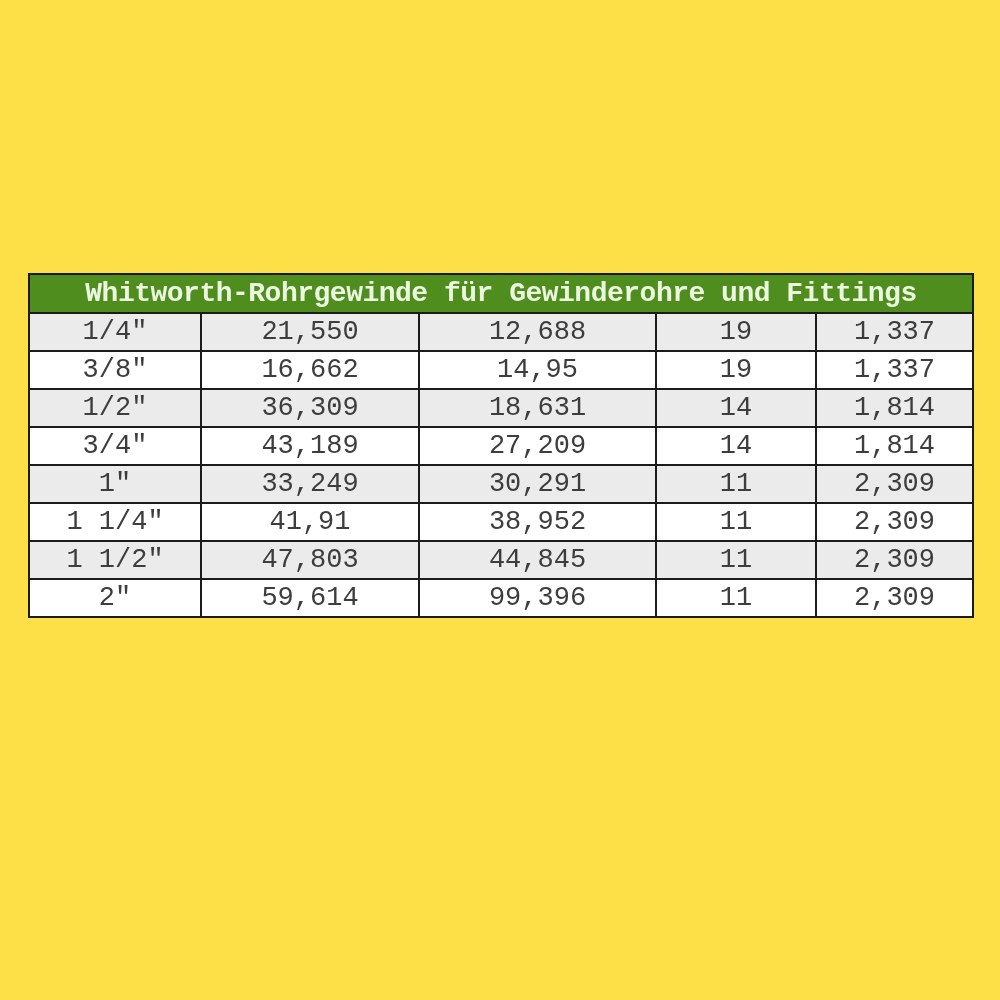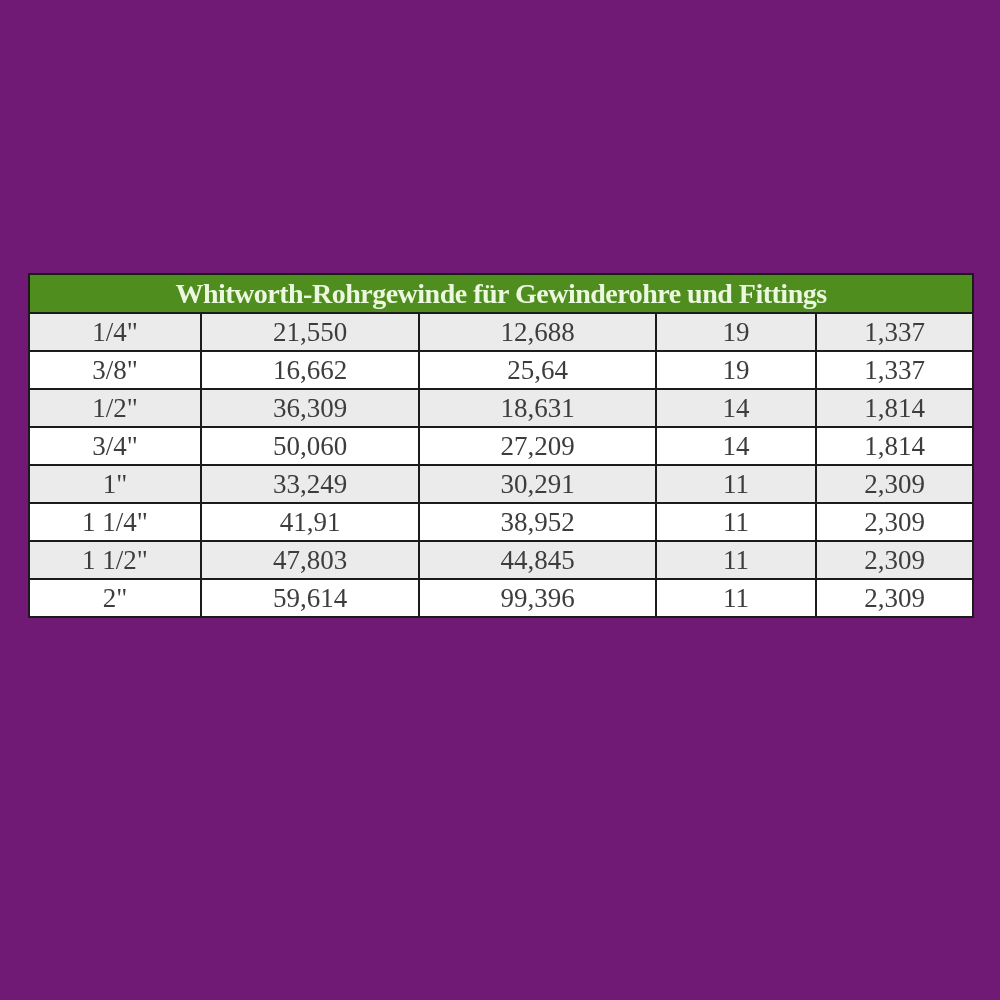--- a/index.html
+++ b/index.html
@@ -4,22 +4,22 @@
 <style>
   html, body {
     margin: 0;
     padding: 0;
     background: #ffffff;
   }
   .canvas {
     position: relative;
     width: 1000px;
     height: 1000px;
-    background: #701a75;
-    font-family: Liberation Serif, serif;
+    background: #fde047;
+    font-family: Liberation Mono, monospace;
     overflow: hidden;
   }
   table.thread-table {
     position: absolute;
     left: 28px;
     top: 273px;
     width: 944px;
     border-collapse: collapse;
     table-layout: fixed;
   }
@@ -78,34 +78,34 @@
       <tr class="alt">
         <td>1/4"</td>
         <td>21,550</td>
         <td>12,688</td>
         <td>19</td>
         <td>1,337</td>
       </tr>
       <tr>
         <td>3/8"</td>
         <td>16,662</td>
-        <td>25,64</td>
+        <td>14,95</td>
         <td>19</td>
         <td>1,337</td>
       </tr>
       <tr class="alt">
         <td>1/2"</td>
         <td>36,309</td>
         <td>18,631</td>
         <td>14</td>
         <td>1,814</td>
       </tr>
       <tr>
         <td>3/4"</td>
-        <td>50,060</td>
+        <td>43,189</td>
         <td>27,209</td>
         <td>14</td>
         <td>1,814</td>
       </tr>
       <tr class="alt">
         <td>1"</td>
         <td>33,249</td>
         <td>30,291</td>
         <td>11</td>
         <td>2,309</td>

